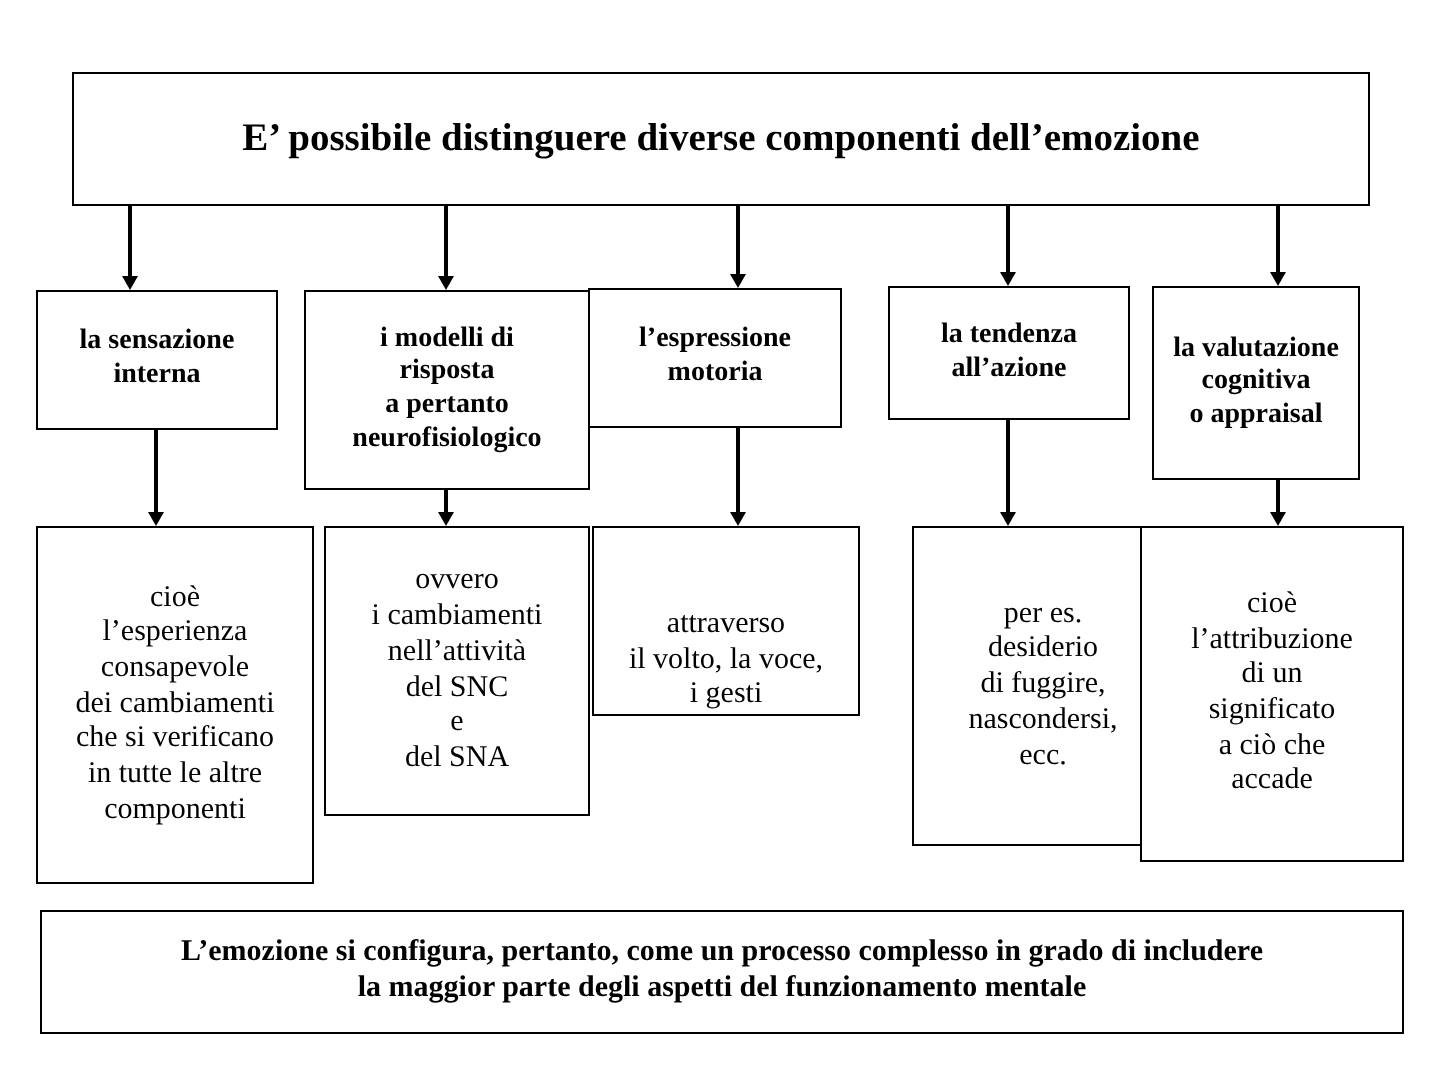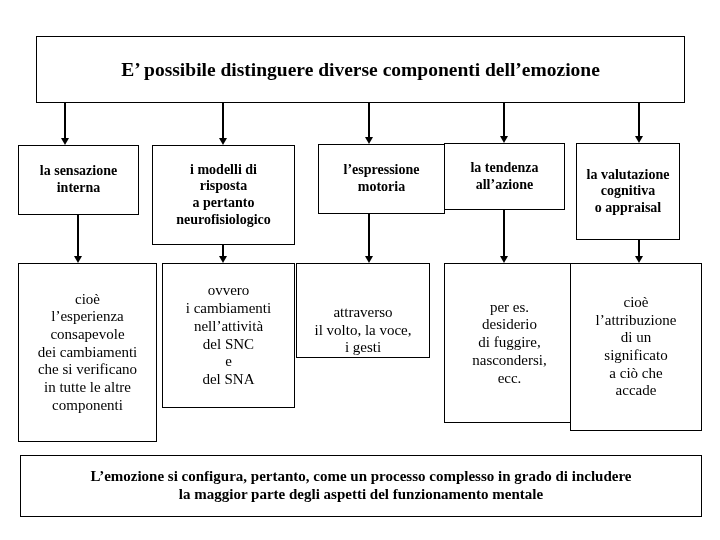--- a/index.html
+++ b/index.html
@@ -45,33 +45,33 @@
     font-size: 19.5px;
   }
 
   
   .component-box {
     font-weight: bold;
     font-size: 14px;
   }
   #comp-0 { left: 18px;  top: 145px; width: 121px; height: 70px; }
   #comp-1 { left: 152px; top: 145px; width: 143px; height: 100px; }
-  #comp-2 { left: 318px; top: 144px; width: 127px; height: 70px; }
+  #comp-2 { left: 294px; top: 144px; width: 127px; height: 70px; }
   #comp-3 { left: 444px; top: 143px; width: 121px; height: 67px; }
   #comp-4 { left: 576px; top: 143px; width: 104px; height: 97px; }
 
   
   .detail-box {
     font-weight: normal;
     font-size: 15px;
   }
   #det-0 { left: 18px;  top: 263px; width: 139px; height: 179px; }
   #det-1 { left: 162px; top: 263px; width: 133px; height: 145px; }
   #det-2 { left: 296px; top: 263px; width: 134px; height: 95px; align-items: flex-end;  }
-  #det-3 { left: 444px; top: 263px; width: 131px; height: 160px; }
+  #det-3 { left: 456px; top: 263px; width: 131px; height: 160px; }
   #det-4 { left: 570px; top: 263px; width: 132px; height: 168px; }
 
   
   #summary-box {
     left: 20px;
     top: 455px;
     width: 682px;
     height: 62px;
     font-weight: bold;
     font-size: 15px;

